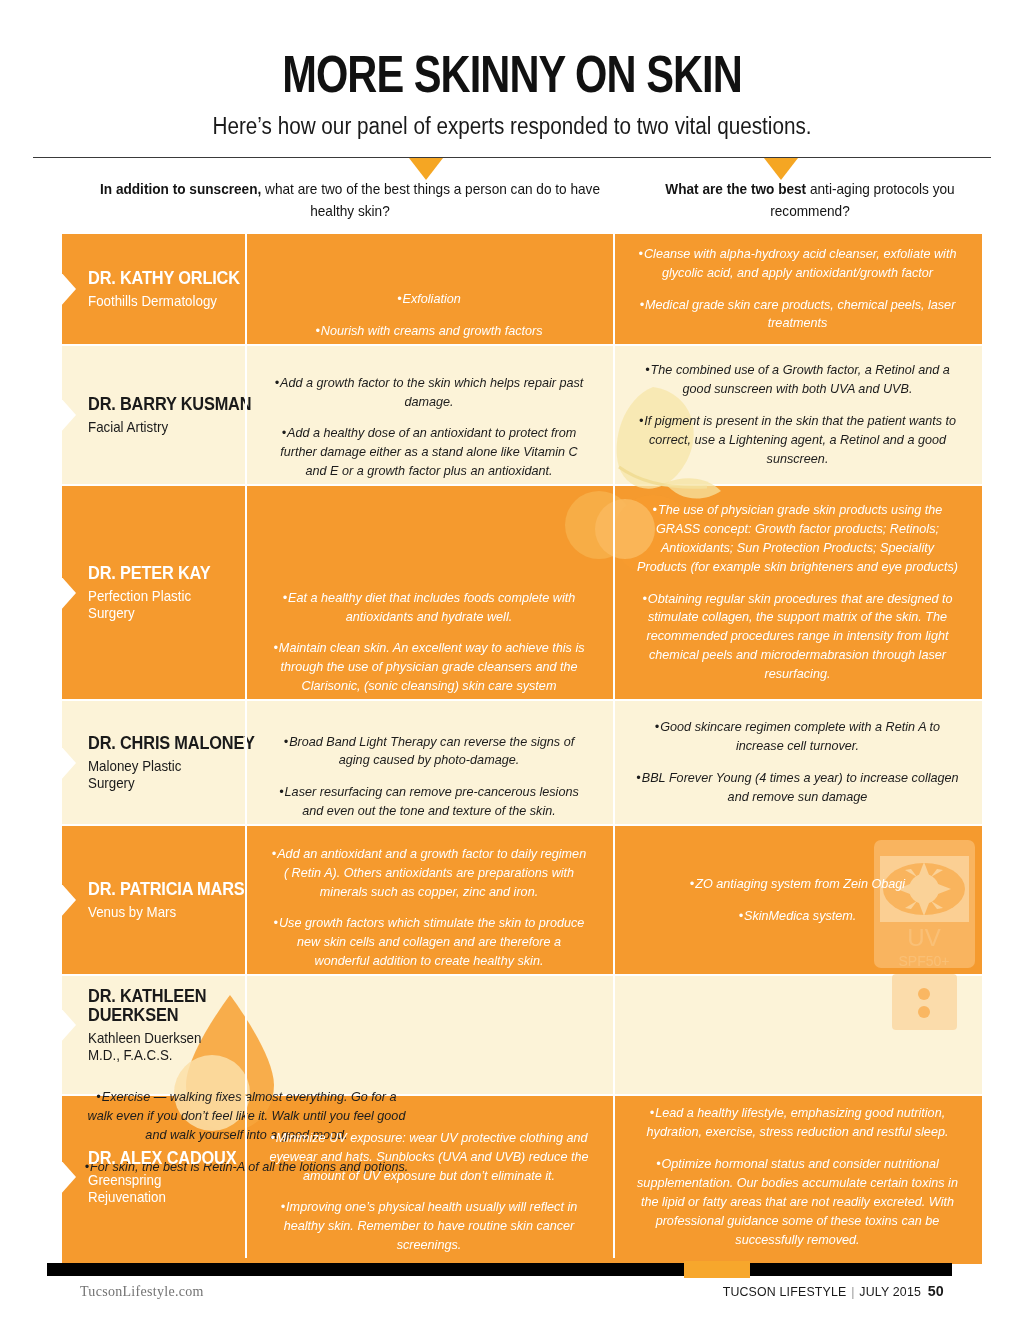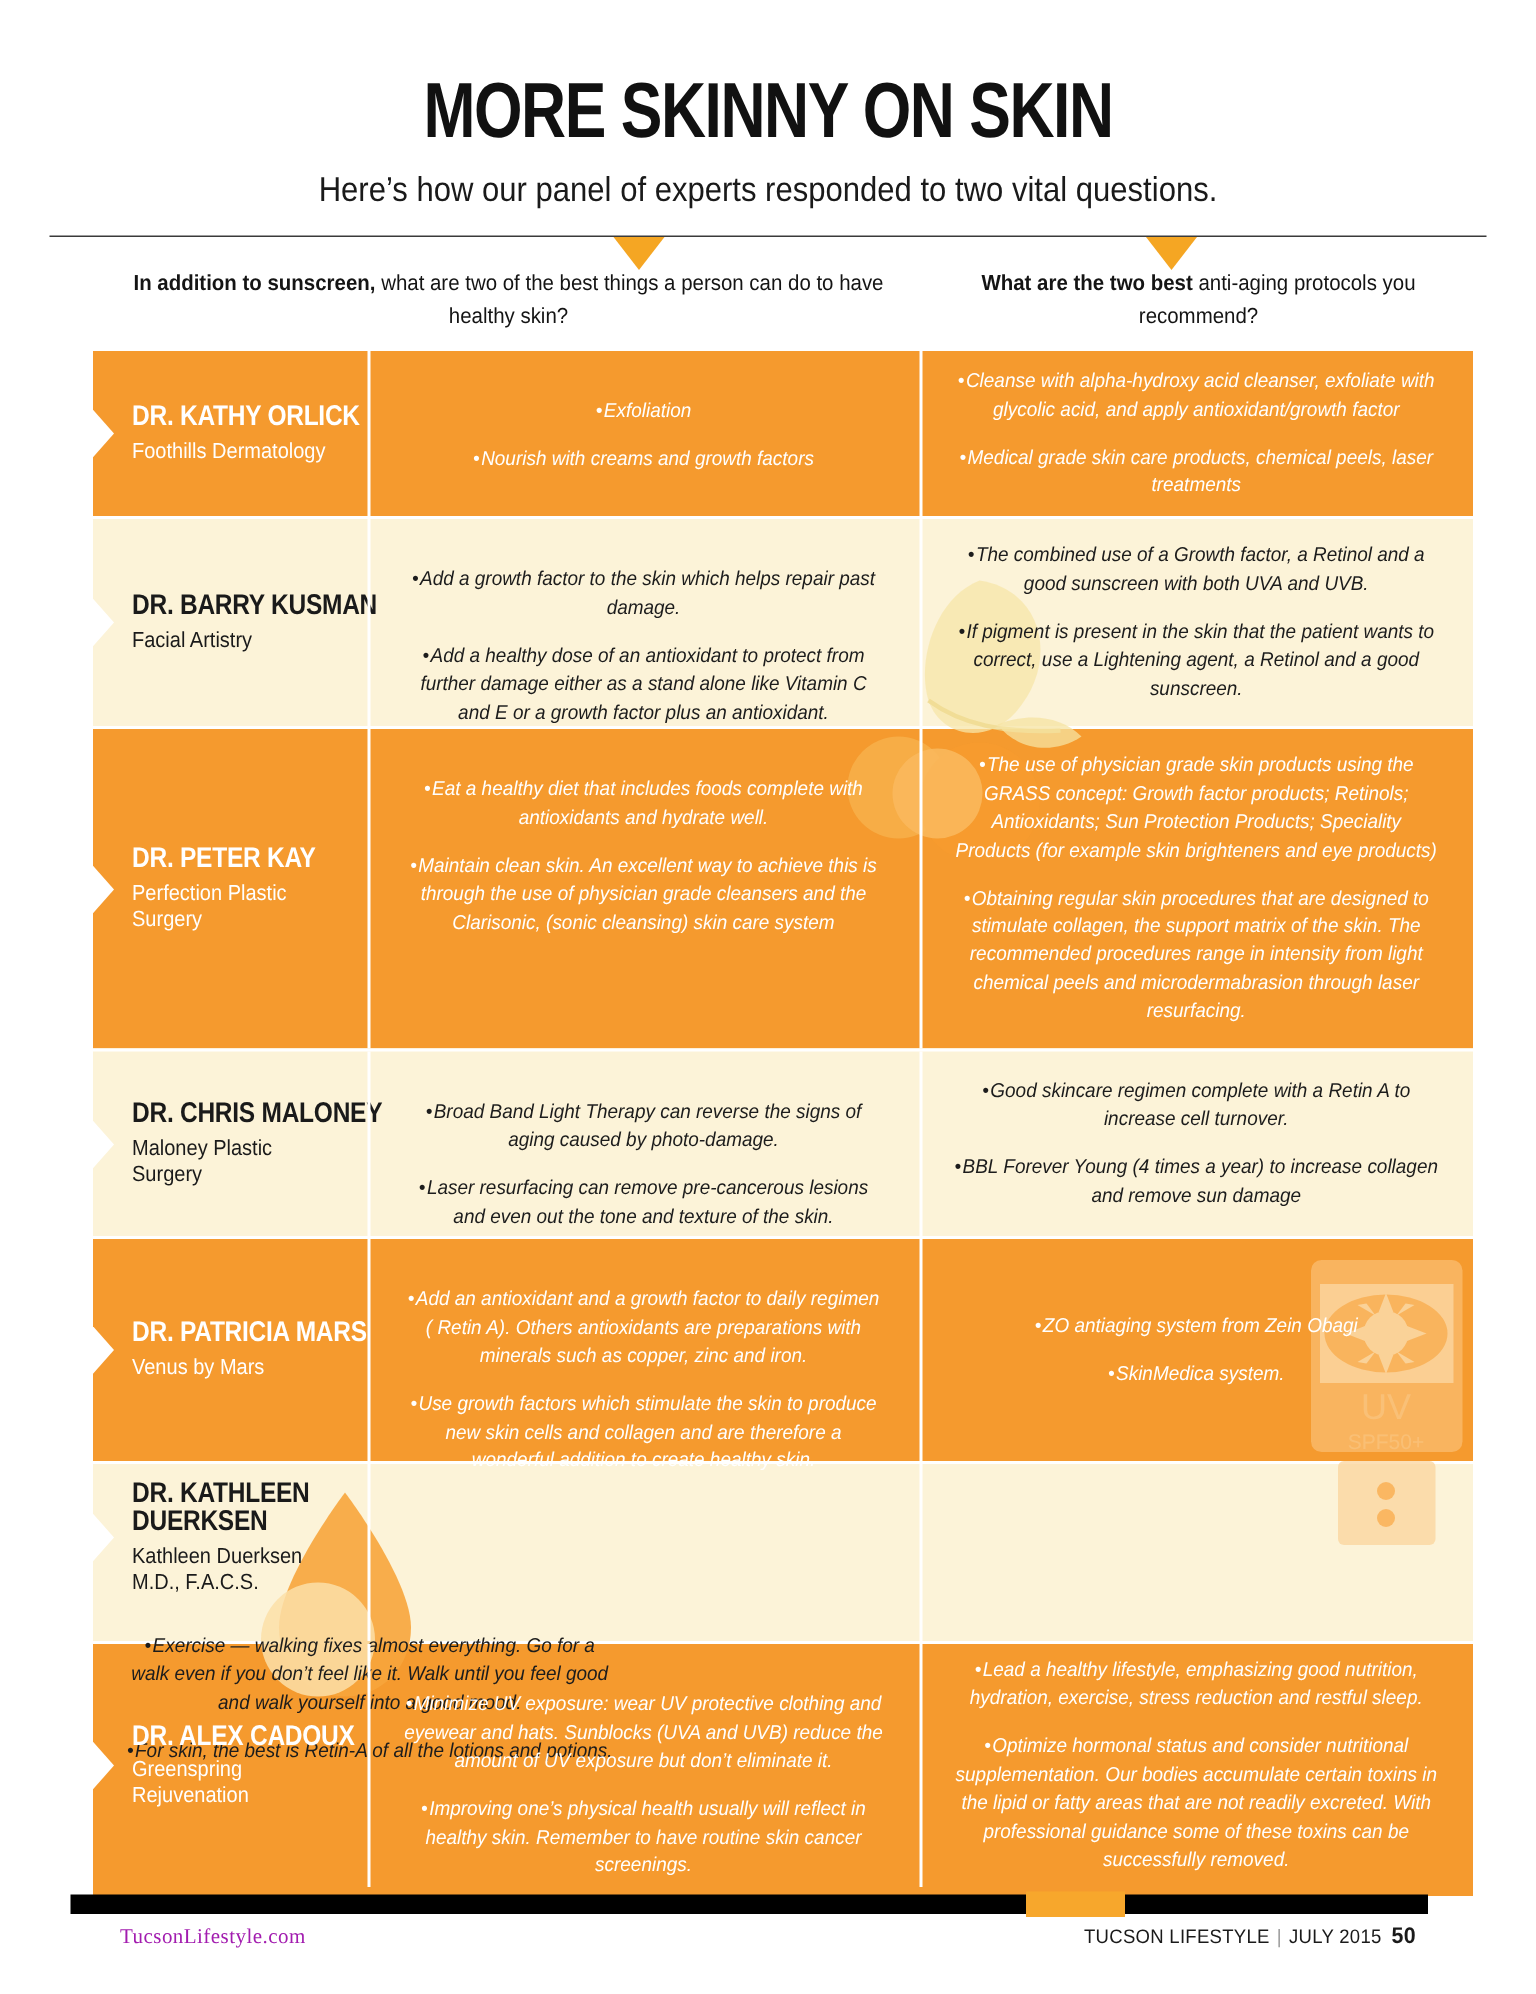--- a/index.html
+++ b/index.html
@@ -31,21 +31,21 @@
   }
   .tri{
     position:absolute;top:158px;width:0;height:0;
     border-left:17px solid transparent;border-right:17px solid transparent;
     border-top:22px solid #F5A623;
   }
   .tri.a{left:409px;}
   .tri.b{left:764px;}
 
   
-  .qrow{position:absolute;top:178px;left:63px;width:920px;display:flex;}
+  .qrow{position:absolute;top:178px;left:74px;width:920px;display:flex;}
   .qcell{text-align:center;font-size:14.5px;line-height:1.55;color:#141414;
          transform:scaleX(0.94);transform-origin:center top;}
   .qcell b{font-weight:bold;}
   .qcell.one{width:552px;}
   .qcell.two{width:368px;}
 
   
   .grid{
     position:absolute;left:62px;top:234px;width:920px;height:1024px;
     background:#ffffff;overflow:hidden;
@@ -54,22 +54,22 @@
   .row.orange{background:#F59A2E;}
   .row.cream{background:#FCF3D8;}
   .row + .row{border-top:2px solid #ffffff;}
 
   .c-name{
     width:183px;box-sizing:border-box;position:relative;
     padding:10px 10px 10px 26px;display:flex;flex-direction:column;
     justify-content:center;z-index:3;
   }
   .c-a{
-    width:368px;box-sizing:border-box;padding:31px 16px;
-    display:flex;flex-direction:column;justify-content:flex-start;
+    width:368px;box-sizing:border-box;padding:3px 16px;
+    display:flex;flex-direction:column;justify-content:flex-end;
     z-index:3;
   }
   .c-b{
     width:369px;box-sizing:border-box;padding:14px 13px;
     display:flex;flex-direction:column;justify-content:center;
     z-index:3;
   }
   .vdiv{position:absolute;top:0;bottom:0;width:2px;background:#ffffff;z-index:4;}
   .vdiv.v1{left:183px;}
   .vdiv.v2{left:551px;}
@@ -116,21 +116,21 @@
   
   .blackbar{position:absolute;left:47px;top:1263px;width:905px;height:13px;background:#000000;}
   .blackbar .seg{position:absolute;left:637px;top:-2px;width:66px;height:17px;background:#F7A72C;}
   .topstrip{position:absolute;left:62px;top:1258px;width:920px;height:6px;background:#F59A2E;}
   .foot{
     position:absolute;left:0;top:1282px;width:1024px;
     display:flex;justify-content:space-between;align-items:baseline;
     padding:0 80px;box-sizing:border-box;
   }
   .foot-left{
-    font-family:"Liberation Serif", serif;font-size:14px;color:#a21caf;
+    font-family:"Liberation Serif", serif;font-size:14px;color:#737373;
     letter-spacing:0.3px;
   }
   .foot-right{font-size:13px;color:#1a1a1a;letter-spacing:0.2px;
     transform:scaleX(0.95);transform-origin:right center;white-space:nowrap;}
   .foot-right .sep{color:#9a9a9a;margin:0 5px;}
   .foot-right .pg{font-weight:bold;font-size:15px;margin-left:7px;}
 </style>
 </head>
 <body>
 

